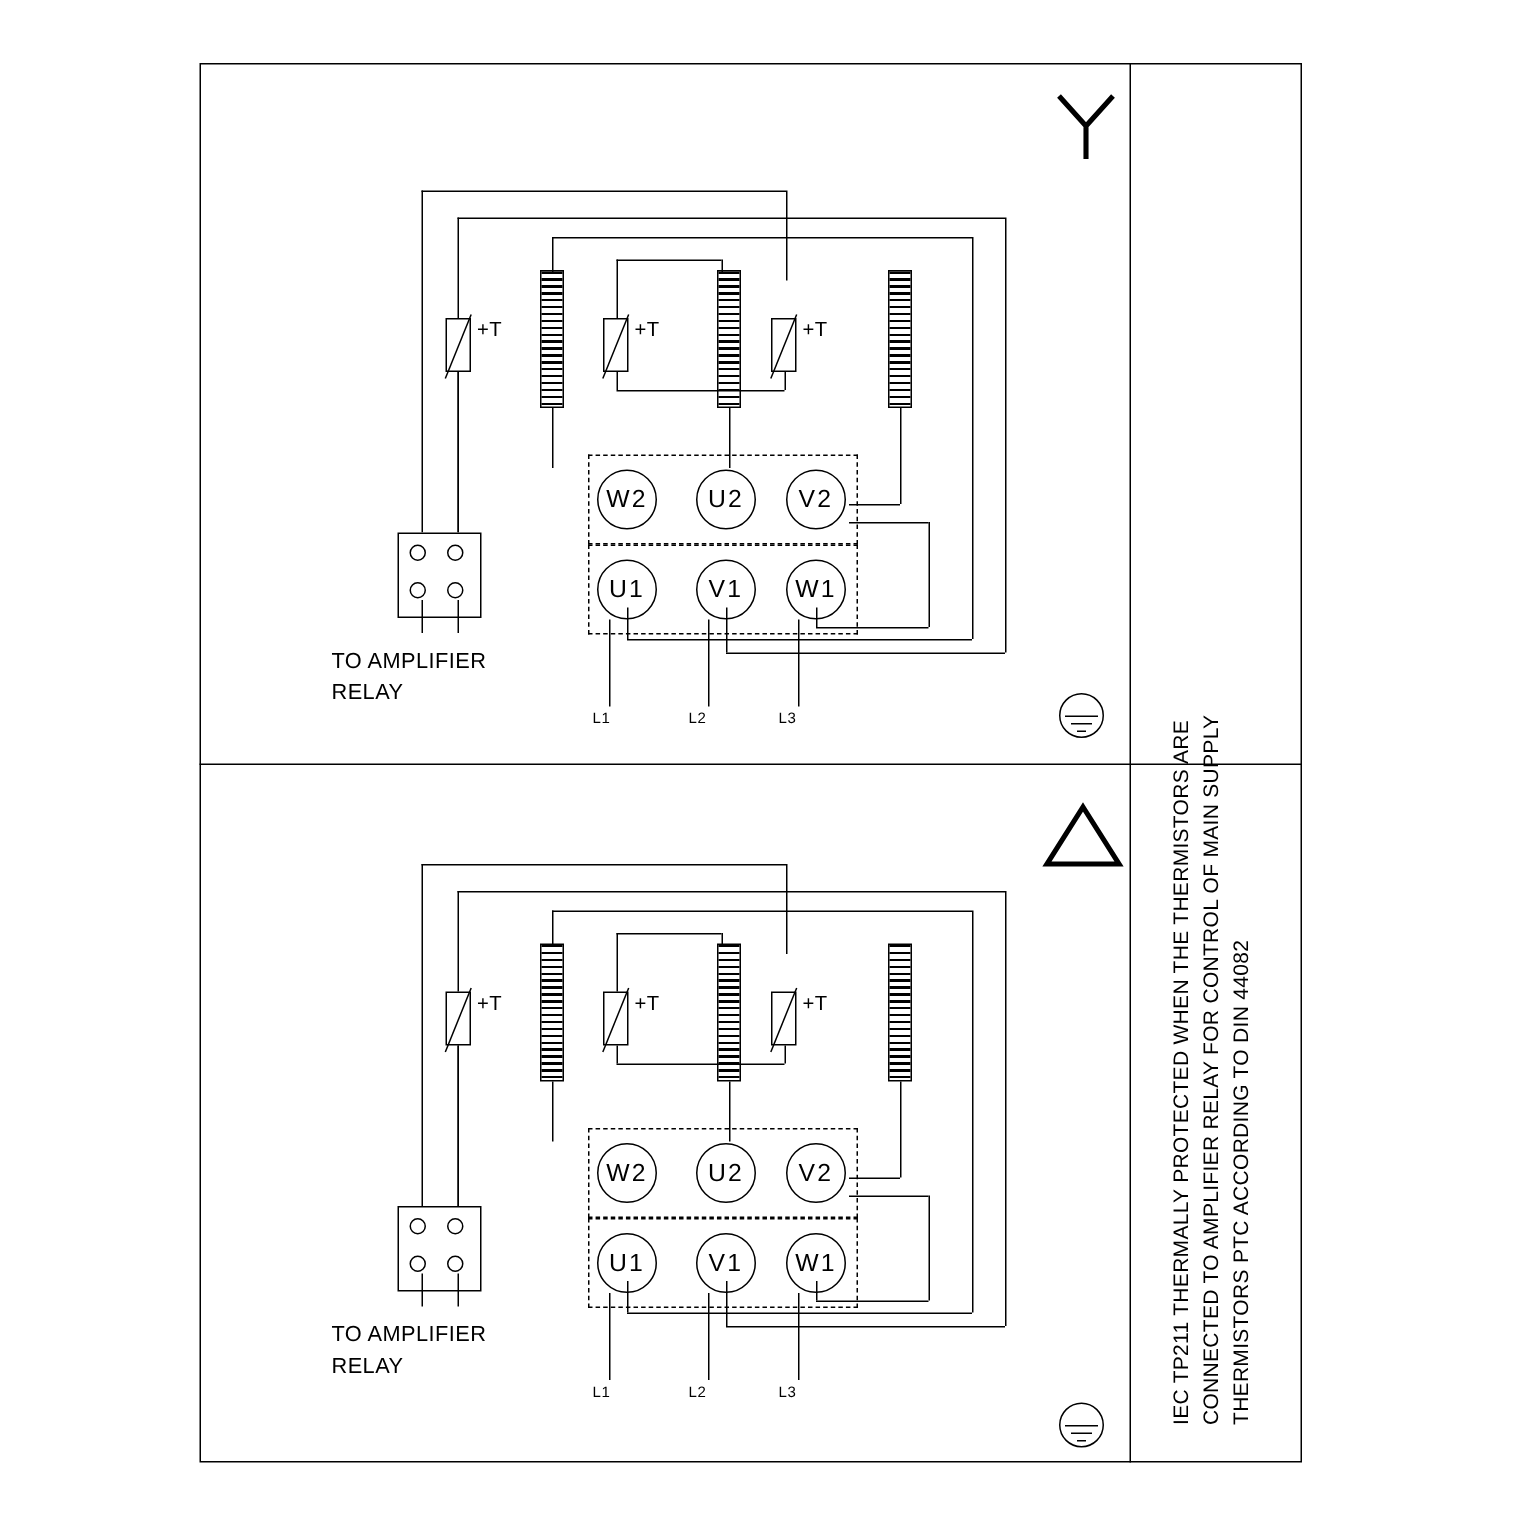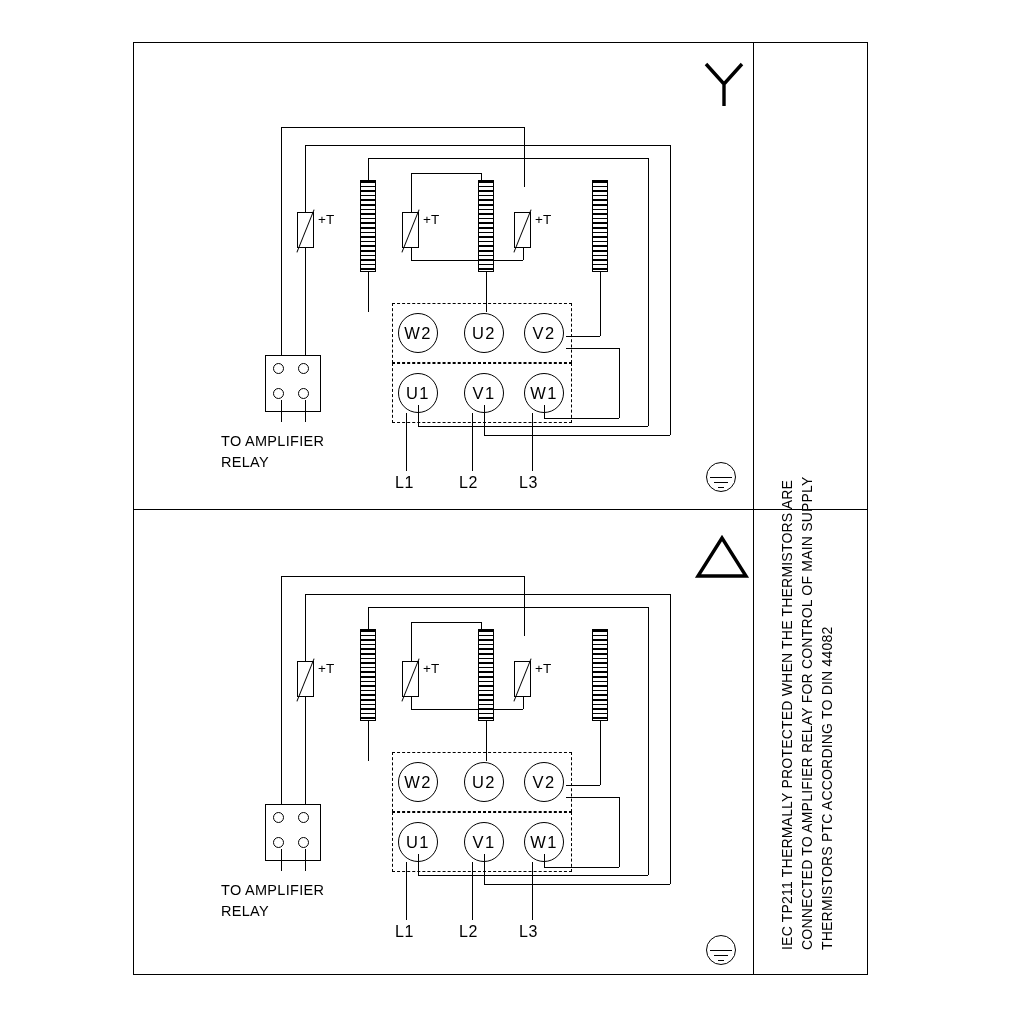--- a/index.html
+++ b/index.html
@@ -135,21 +135,21 @@
 
   
   .lbl {
     position: absolute;
     font-size: 14.5px;
     letter-spacing: .3px;
     white-space: nowrap;
   }
   .phase-lbl {
     position: absolute;
-    font-size: 16px;
+    font-size: 10px;
     letter-spacing: .5px;
   }
 
   
   .note-wrap {
     position: absolute;
     left: 753px;
     top: 42px;
     width: 115px;
     height: 933px;

